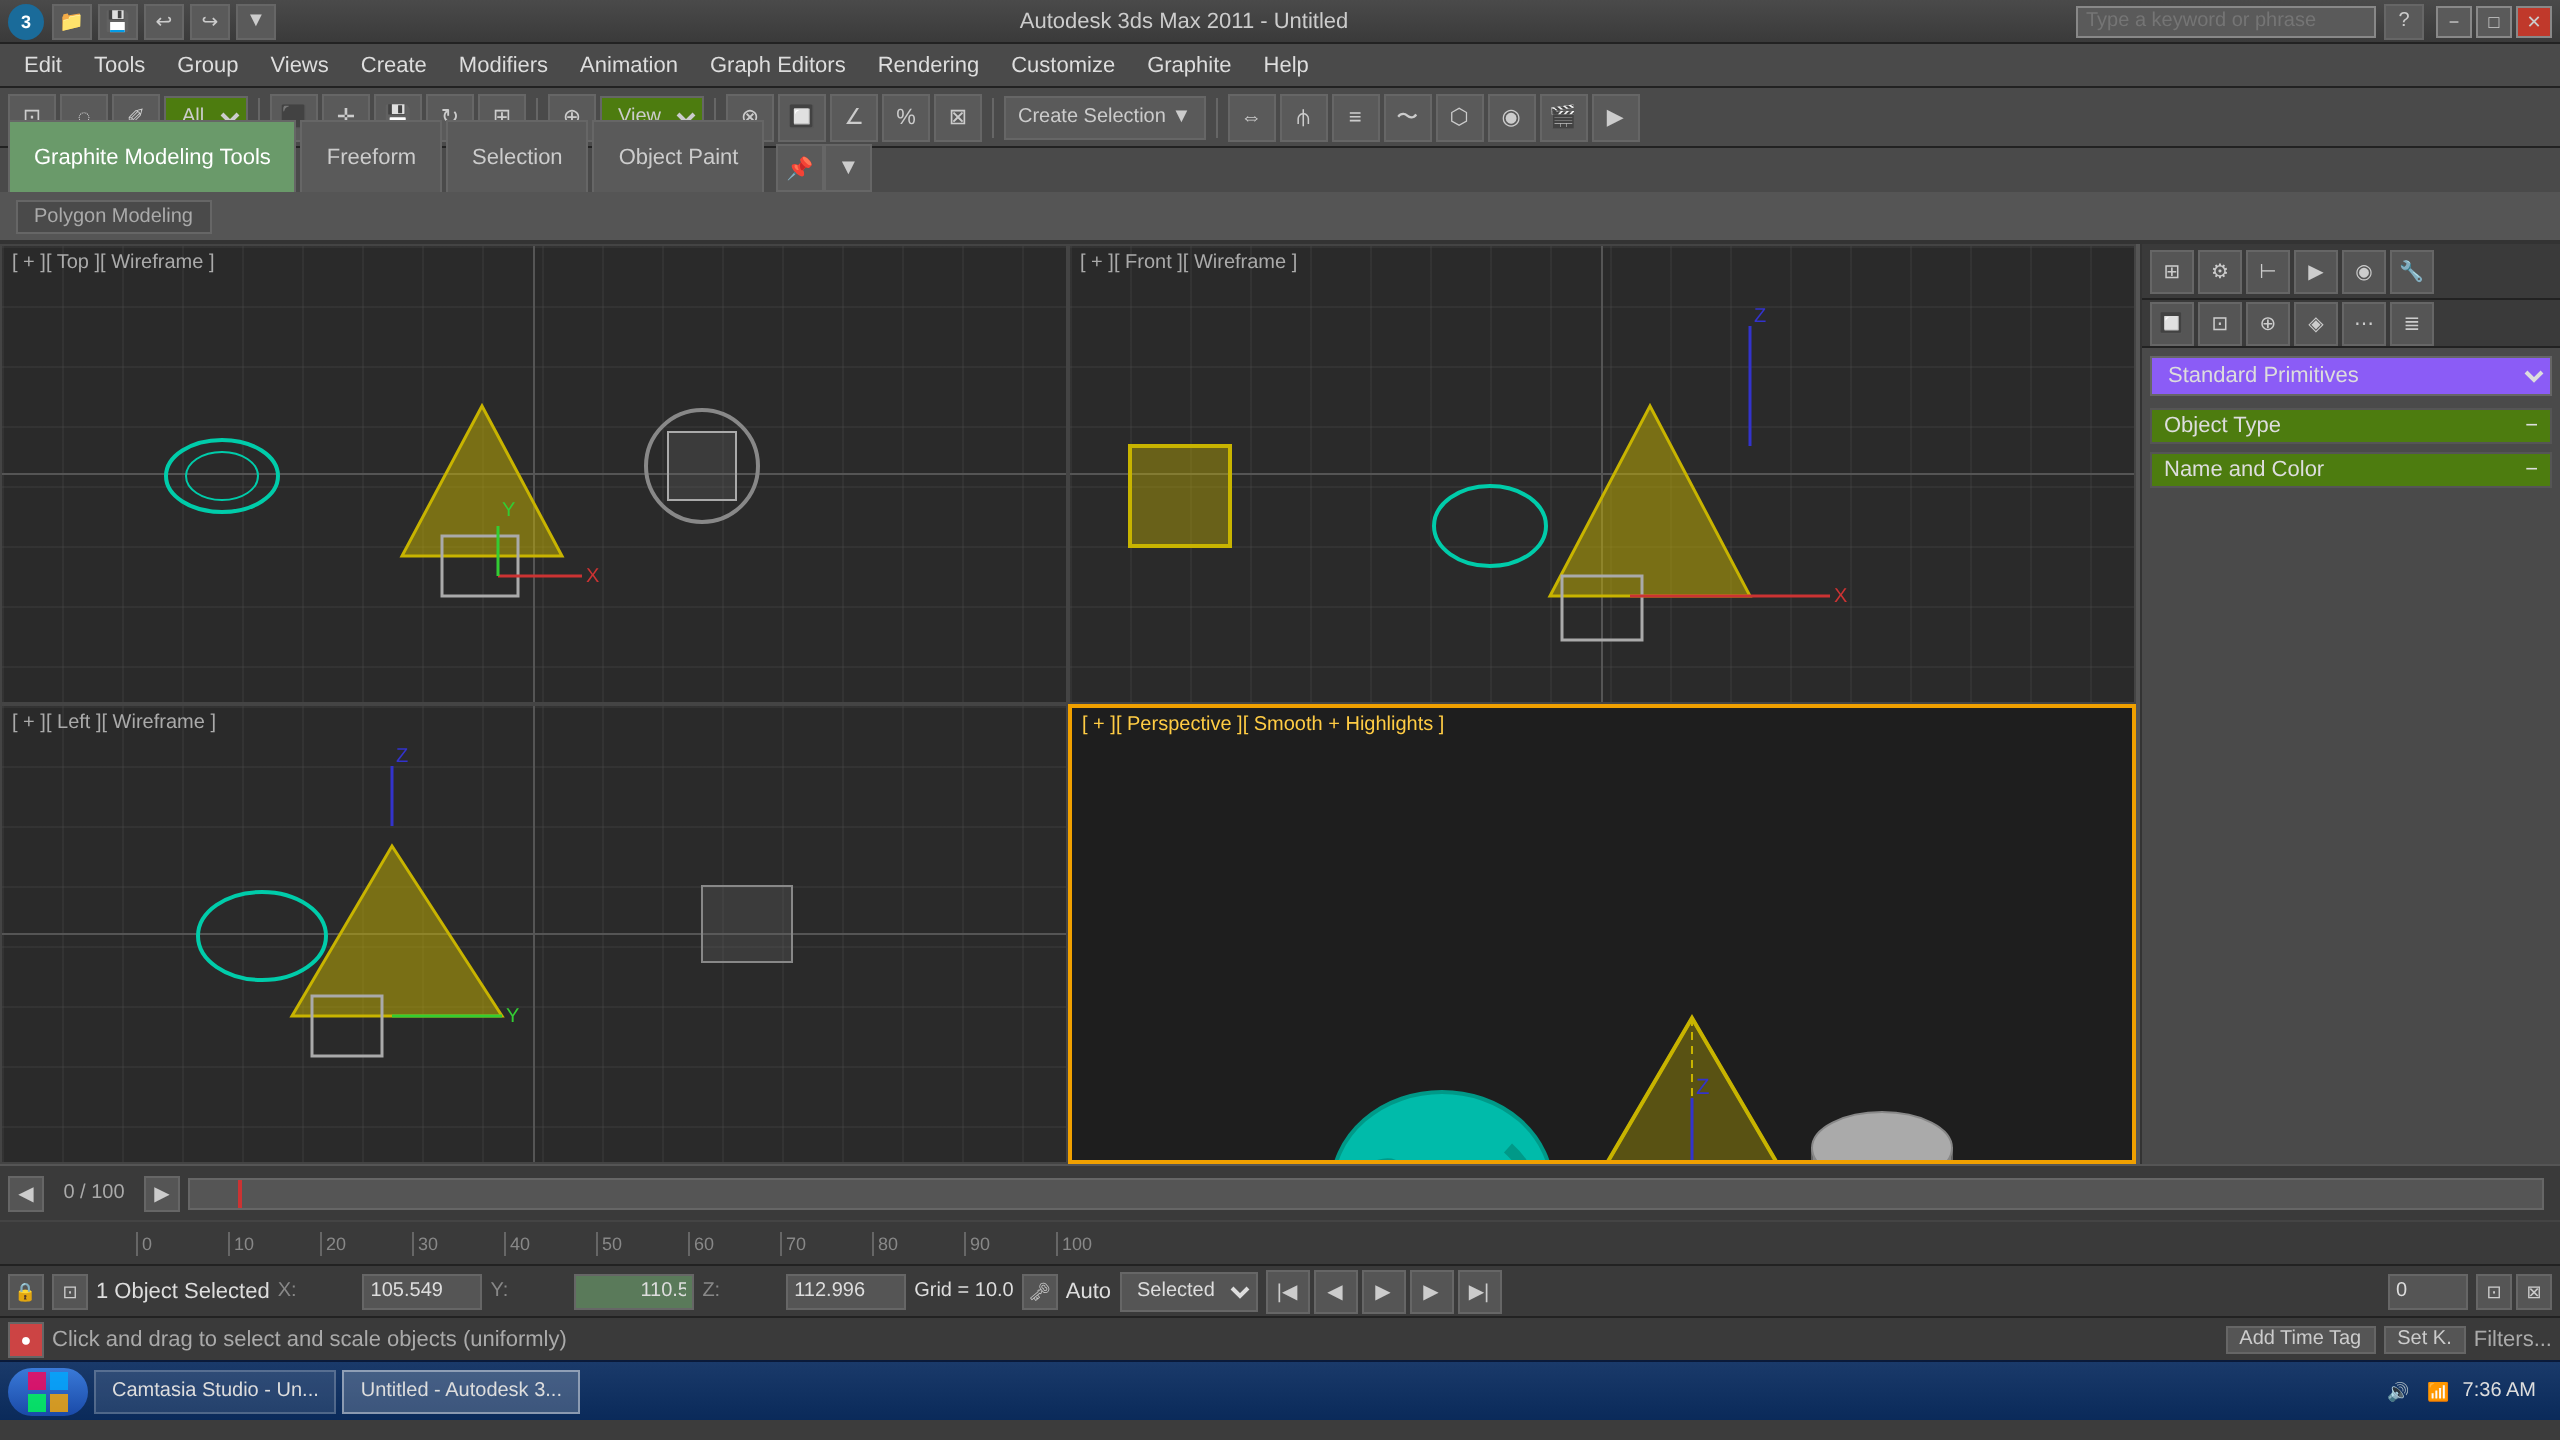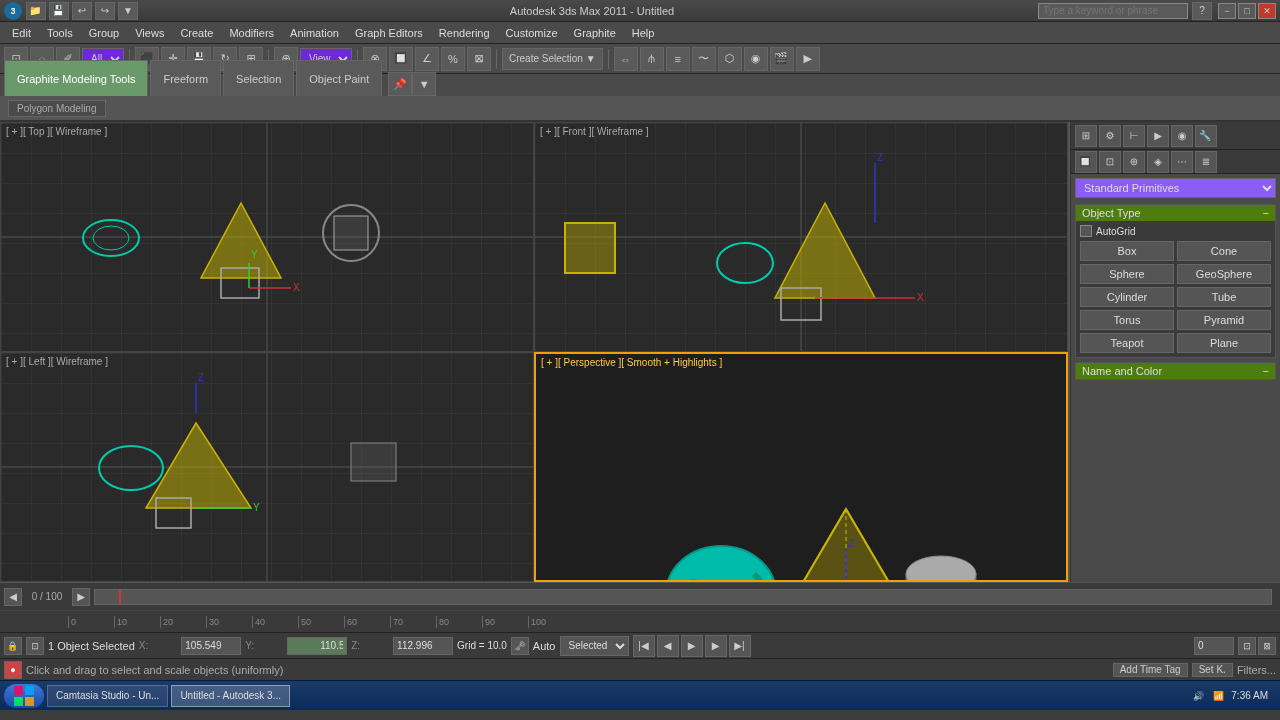--- a/index.html
+++ b/index.html
@@ -100,21 +100,21 @@
       width: 24px; height: 24px;
       background: #5a5a5a;
       border: 1px solid #666;
       cursor: pointer;
       display: flex; align-items: center; justify-content: center;
       font-size: 11px; color: #ccc;
     }
     .tb-separator { width: 1px; height: 20px; background: #666; margin: 0 3px; }
     .tb-dropdown {
       height: 22px;
-      background: #6d28d9;
+      background: #4d7c0f;
       border: 1px solid #666;
       color: #ccc;
       font-size: 10px;
       padding: 0 4px;
       cursor: pointer;
     }
     .tb-label-btn {
       height: 22px;
       background: #5a5a5a;
       border: 1px solid #666;
@@ -761,38 +761,20 @@
       <select class="panel-dropdown">
         <option>Standard Primitives</option>
       </select>
 
       
       <div class="panel-section">
         <div class="panel-section-header">
           <span>Object Type</span>
           <span>−</span>
         </div>
-        <div class="panel-section-content">
-          <div class="autogrid-row">
-            <div class="checkbox"></div>
-            <span>AutoGrid</span>
-          </div>
-          <div class="obj-type-grid">
-            <div class="obj-type-btn">Box</div>
-            <div class="obj-type-btn">Cone</div>
-            <div class="obj-type-btn">Sphere</div>
-            <div class="obj-type-btn">GeoSphere</div>
-            <div class="obj-type-btn">Cylinder</div>
-            <div class="obj-type-btn">Tube</div>
-            <div class="obj-type-btn">Torus</div>
-            <div class="obj-type-btn">Pyramid</div>
-            <div class="obj-type-btn">Teapot</div>
-            <div class="obj-type-btn">Plane</div>
-          </div>
-        </div>
       </div>
 
       
       <div class="panel-section">
         <div class="panel-section-header">
           <span>Name and Color</span>
           <span>−</span>
         </div>
       </div>
     </div>

